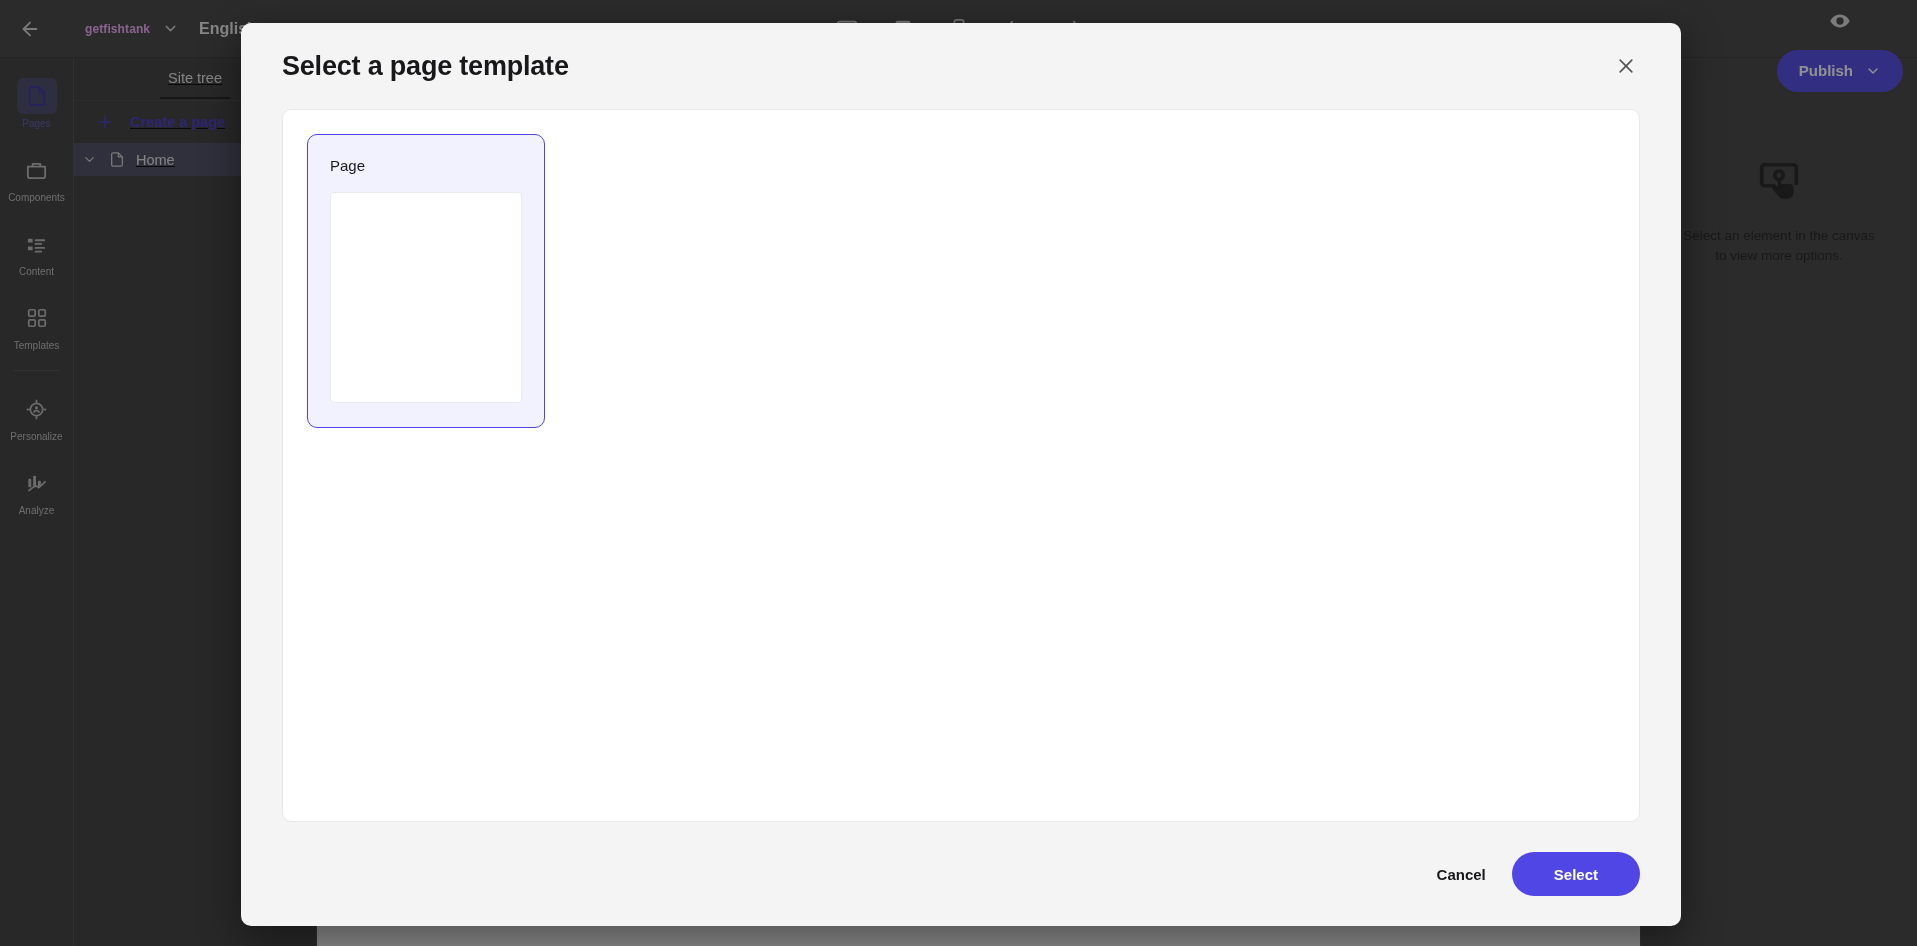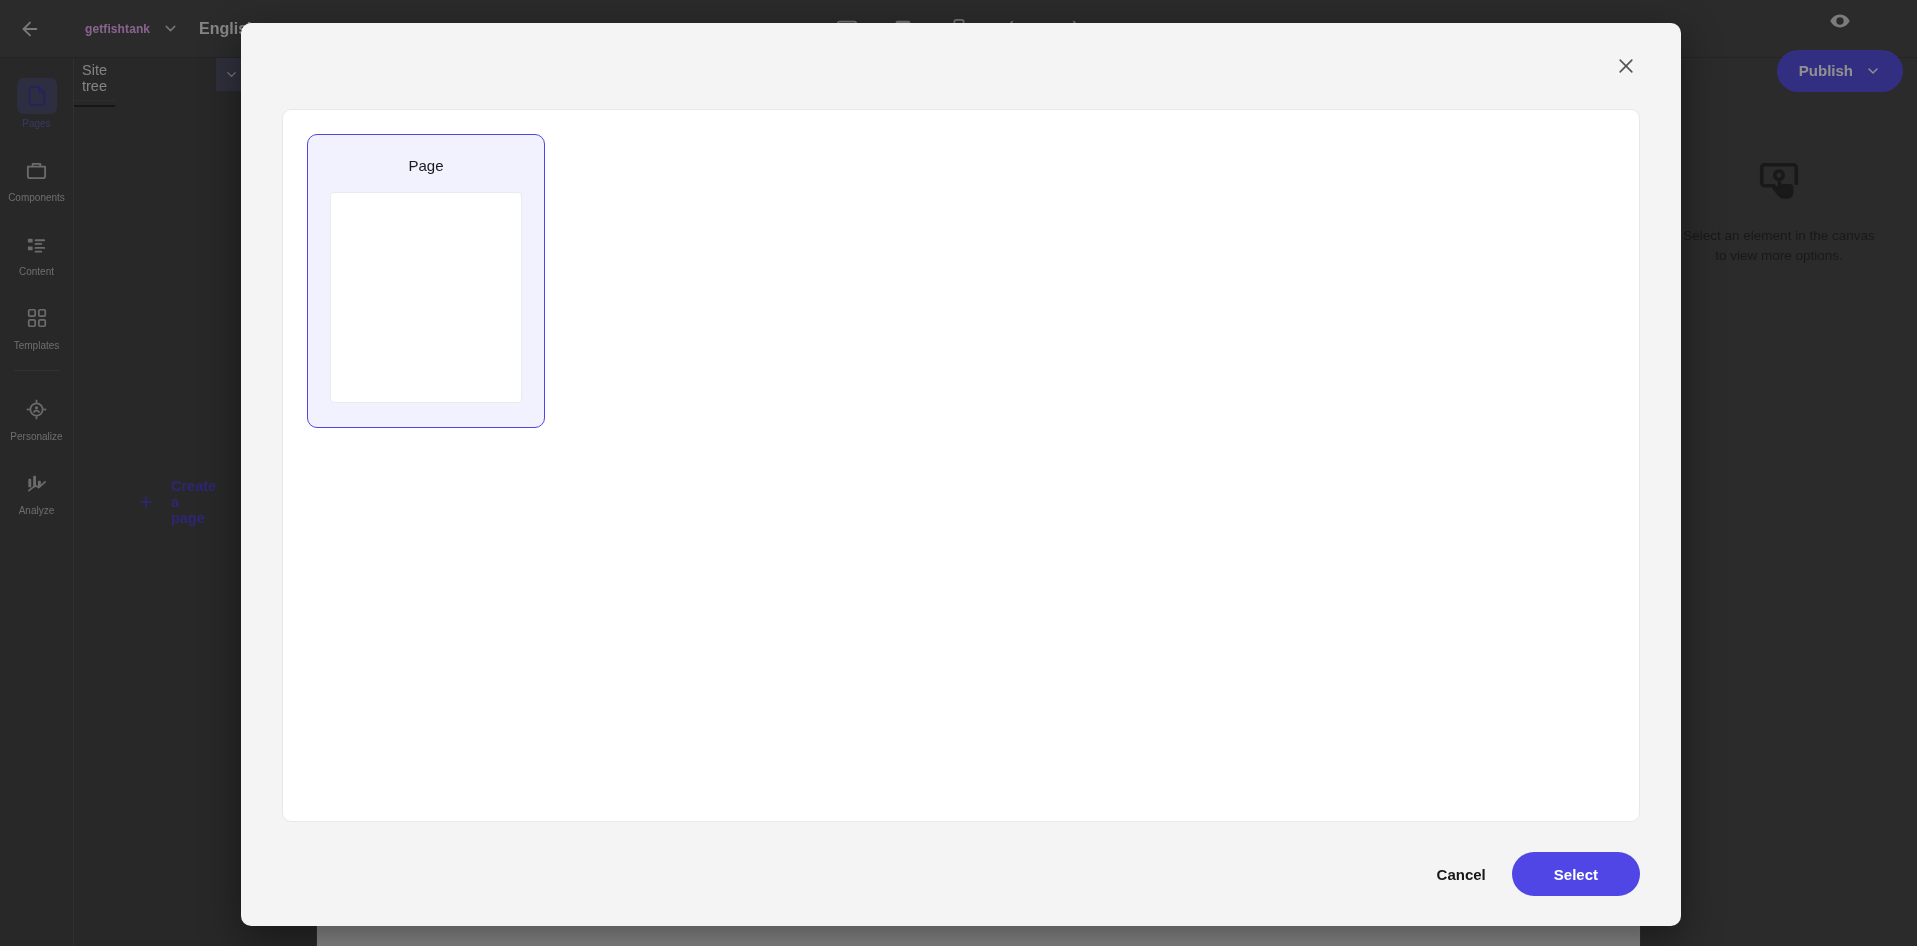--- a/index.html
+++ b/index.html
@@ -86,21 +86,21 @@
   .rail-item.active .rail-box { background: #47476b; color: #3730a3; }
   .rail-item.active .rail-lbl { color: #5a57b0; }
   .rail-lbl { font-size: 10px; color: #bdbdbd; line-height: 1; }
   .rail-sep { width: 46px; height: 1px; background: #4f4f4f; margin: 2px 0 14px; }
 
   
   .tree {
     width: 243px; flex: 0 0 243px;
     background: #3c3c3c;
     border-right: 1px solid #4a4a4a;
-    display: flex; flex-direction: row;
+    display: flex; flex-direction: column; text-decoration: underline;
   }
   .tree-tabs {
     height: 43px; display: flex; align-items: center; justify-content: center;
     border-bottom: 1px solid #454545; position: relative;
   }
   .tree-tab {
     font-size: 14.5px; color: #e4e4e4; padding: 0 8px 11px; margin-top: 10px;
     border-bottom: 2.5px solid #1b1b1b;
   }
   .create-row {
@@ -163,21 +163,21 @@
     display: flex; align-items: center; justify-content: center;
     color: #525252;
   }
   .modal-body {
     flex: 1; margin: 0 41px; min-height: 0;
     background: #fff; border-radius: 9px;
     border: 1px solid #e8e8ea;
     padding: 24px 24px 24px 24px;
     overflow: auto;
   }
-  .tpl-grid { display: flex; flex-wrap: wrap; gap: 22px; text-align: center; }
+  .tpl-grid { display: flex; flex-wrap: wrap; gap: 22px; }
   .tpl-card {
     width: 238px; height: 294px;
     border-radius: 10px;
     border: 1.6px solid transparent;
     background: #fff;
     padding: 22px 22px 0 22px;
     display: flex; flex-direction: column;
   }
   .tpl-card.selected {
     border-color: #4f46e5; background: #f2f2fe;
@@ -399,20 +399,21 @@
       </div>
       <div class="insp-text">Select an element in the canvas to view more options.</div>
     </div>
   </div>
 </div>
 
 <div class="overlay"></div>
 
 <div class="modal">
   <div class="modal-head">
+    <div class="modal-title">Select a page template</div>
     <div class="modal-close">
       <svg width="20" height="20" viewBox="0 0 24 24" fill="none" stroke="currentColor" stroke-width="1.9" stroke-linecap="round">
           <line x1="5" y1="5" x2="19" y2="19"></line>
           <line x1="19" y1="5" x2="5" y2="19"></line>
         </svg>
     </div>
   </div>
 
   <div class="modal-body">
     <div class="tpl-grid">

